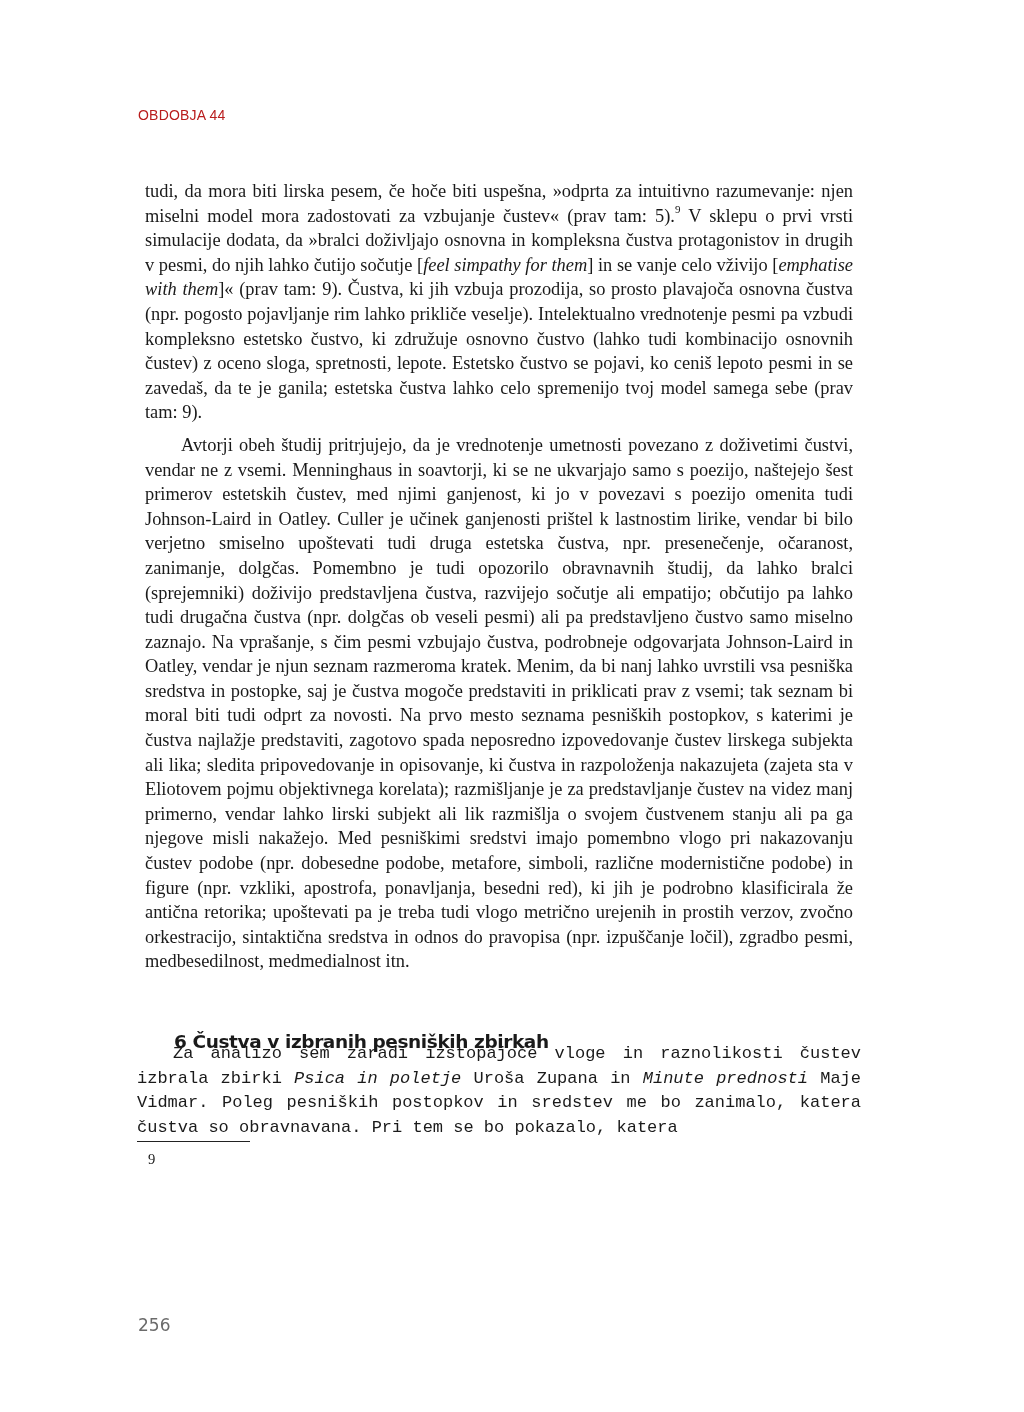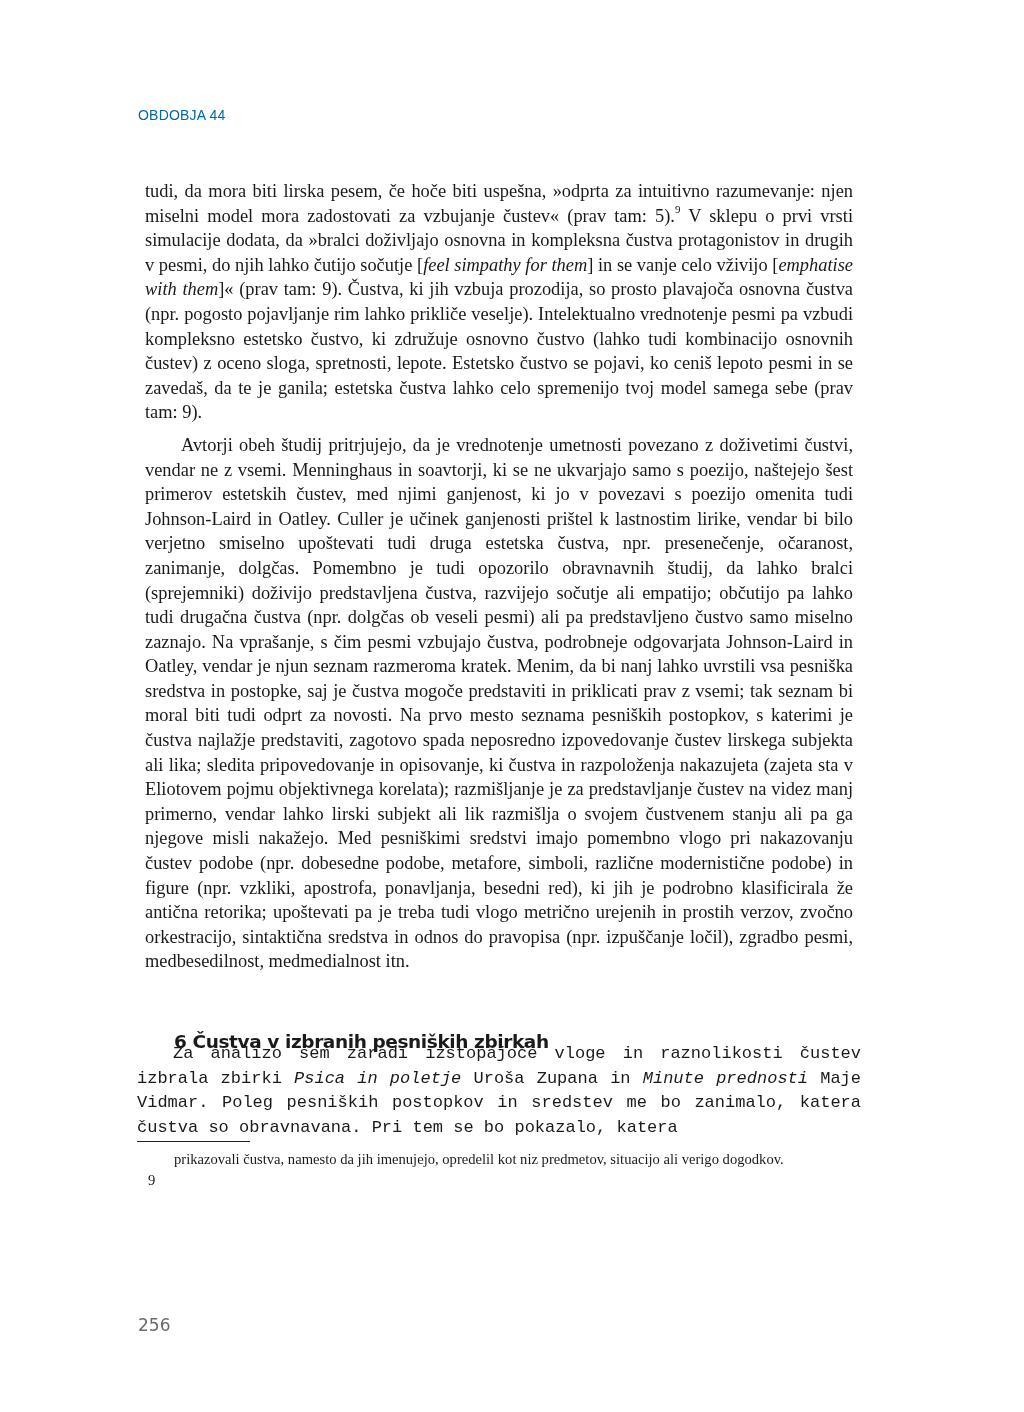--- a/index.html
+++ b/index.html
@@ -1,19 +1,19 @@
 <!DOCTYPE html>
 <html><head>
 <meta charset="utf-8">
 <style>
   html, body { margin: 0; padding: 0; background: #ffffff; }
   body { width: 1024px; height: 1412px; position: relative; overflow: hidden; color: #1a1a1a; }
   .running-head {
     position: absolute; left: 138px; top: 107px;
-    font-family: "Liberation Sans", sans-serif; font-size: 14px; letter-spacing: 0.2px; color: #0369a1;
+    font-family: "Liberation Sans", sans-serif; font-size: 14px; letter-spacing: 0.2px; color: #b91c1c;
   }
   .body-text {
     position: absolute; left: 137px; top: 171px; width: 724px;
     font-family: "Liberation Serif", serif; font-size: 18.4px; line-height: 24.6px;
     text-align: justify; hyphens: manual;
   }
   .body-text p { margin: 8px; }
   .body-text p.indent { text-indent: 36px; }
   .body-text sup { font-size: 11px; line-height: 0; position: relative; top: -1px; vertical-align: super; }
   .section-heading {
@@ -51,21 +51,17 @@
 <div class="section-heading">6 Čustva v izbranih pesniških zbirkah</div>
 
 <div class="section-body">
   <p><span>Za analizo sem zaradi izstopajoče vloge in raznolikosti čustev izbrala zbirki </span><i>Psica in poletje</i><span> Uroša Zupana in </span><i>Minute prednosti</i><span> Maje Vidmar. Poleg pesniških postopkov in sredstev me bo zanimalo, katera čustva so obravnavana. Pri tem se bo pokazalo, katera</span></p>
 </div>
 
 <div class="fn-rule"></div>
 
 <div class="footnotes">
   <div class="fn">
-    <span class="fn-num"></span>
-    <span>prikazovali čustva, namesto da jih imenujejo, opredelil kot niz predmetov, situacijo ali verigo dogodkov.</span>
-  </div>
-  <div class="fn">
     <span class="fn-num">9</span>
   </div>
 </div>
 
 <div class="page-number">256</div>
 
 </body></html>

